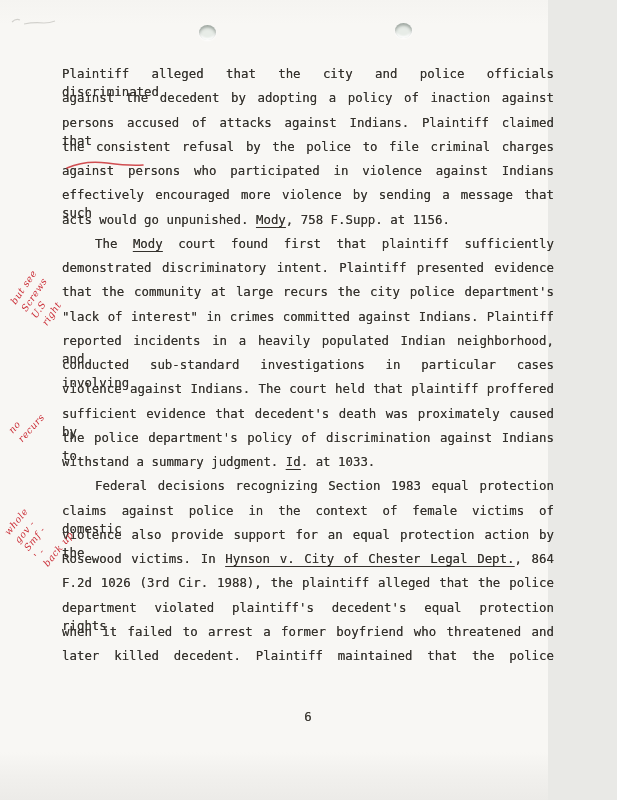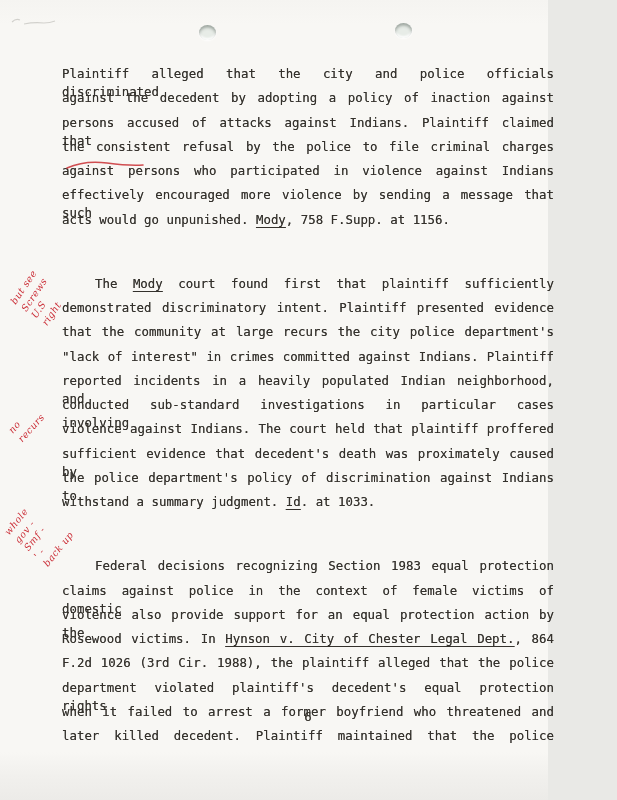--- a/index.html
+++ b/index.html
@@ -38,21 +38,21 @@
     text-shadow: 0 0 0.4px rgba(40,38,34,.65);
   }
   .line {
     height: 24.25px;
     line-height: 18px;
     text-align: justify;
     text-align-last: justify;
     white-space: normal;
   }
   .line.no-just { text-align: left; text-align-last: left; }
-  .line.indent { text-indent: 33px; margin-top: 40px; }
+  .line.indent { text-indent: 33px; }
   .u-cite {
     text-decoration: underline;
     text-underline-offset: 2.5px;
     text-decoration-thickness: 1px;
   }
   
   .page-number {
     position: absolute;
     left: 62px; top: 709px; width: 492px;
     text-align: center;

